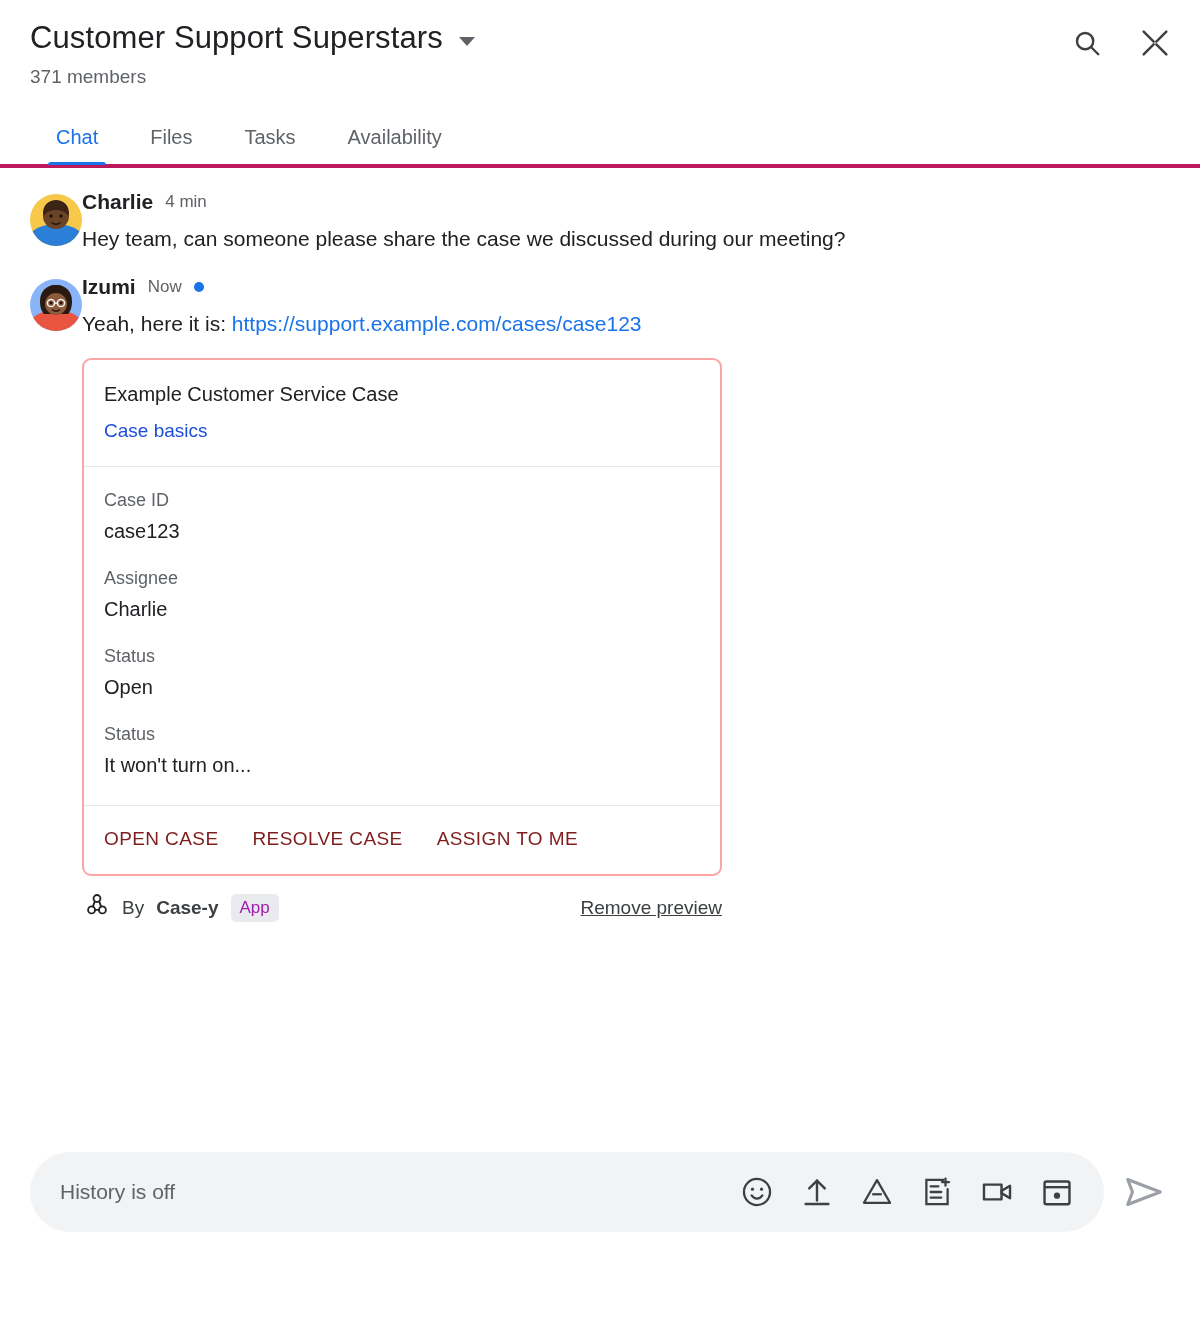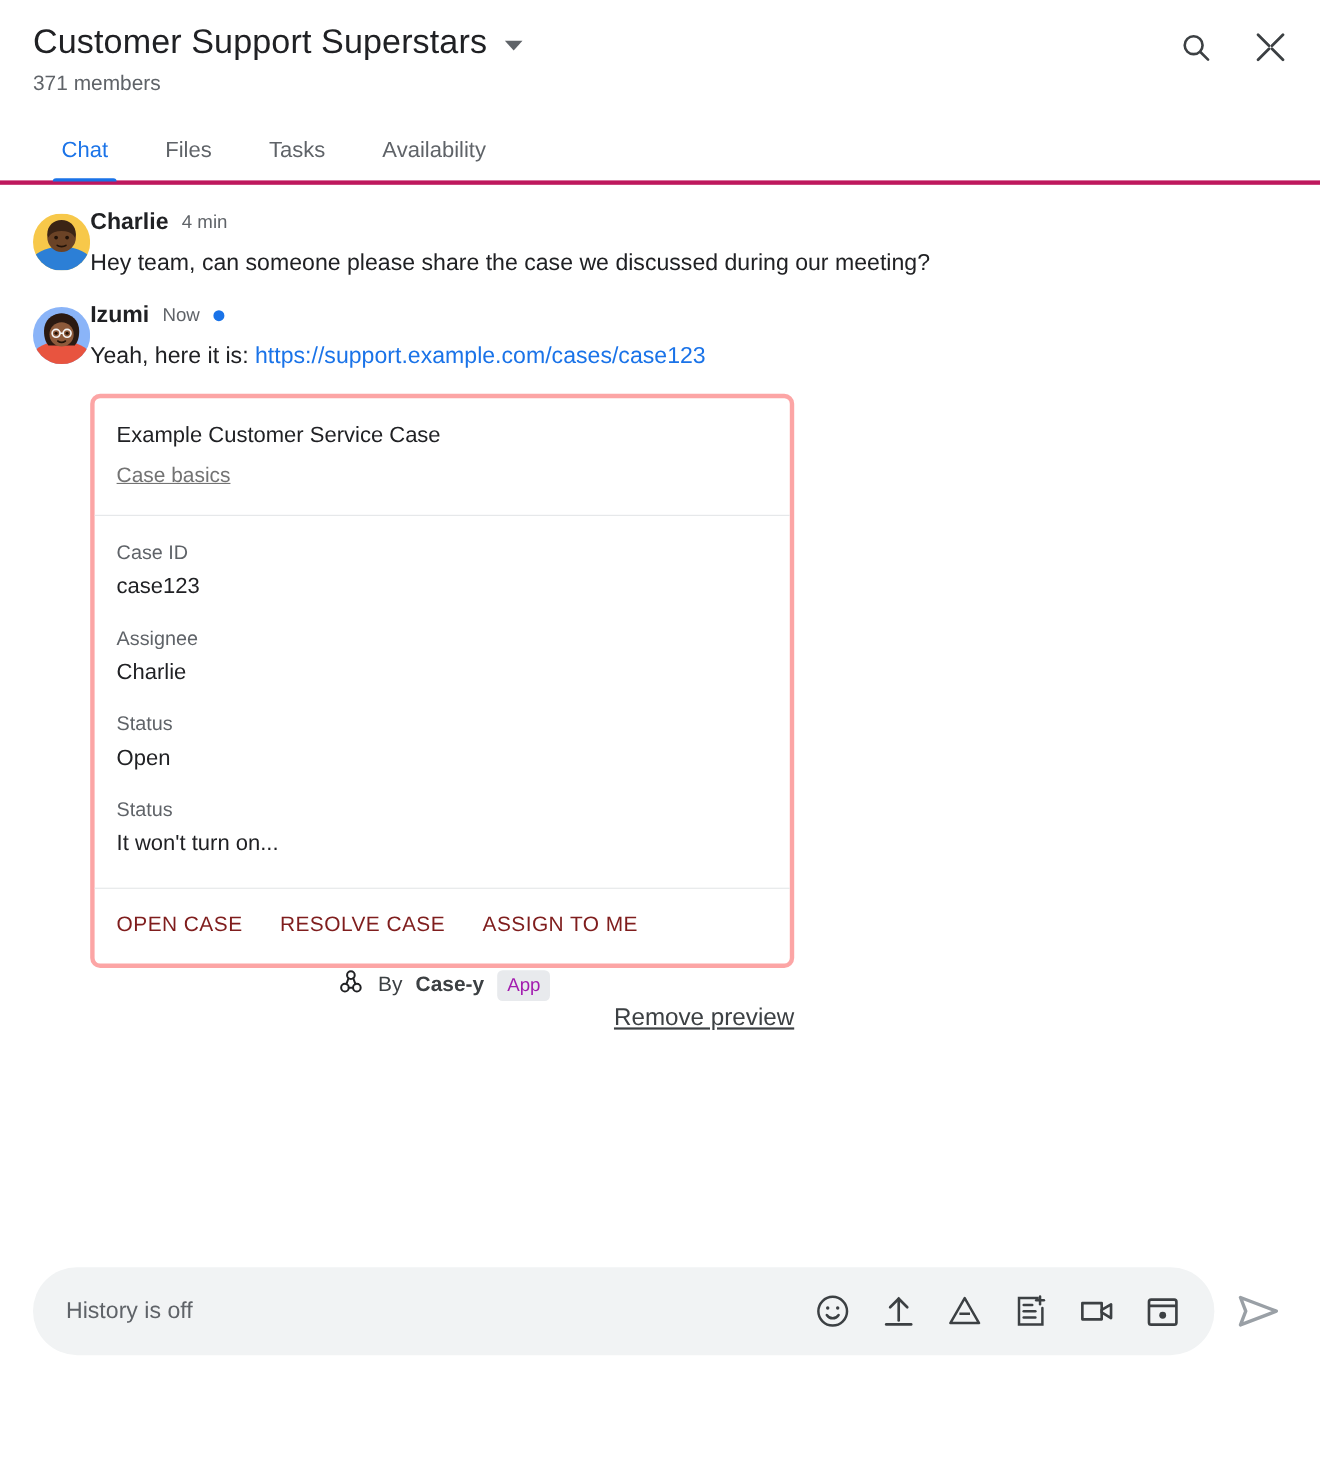--- a/index.html
+++ b/index.html
@@ -129,39 +129,38 @@
   }
   .msg-link {
     color: #1a73e8;
     text-decoration: none;
   }
 
   
   .card {
     margin-top: 18px;
     width: 640px;
-    border: 4px solid #fca5a5;
+    border: 2px solid #fca5a5;
     border-radius: 9px;
     background: #fff;
   }
   .card-head {
     padding: 20px 20px 22px 20px;
     border-bottom: 1px solid #e4e6e8;
   }
   .card-title {
     font-size: 20px;
     color: #202124;
     line-height: 28px;
   }
   .card-subtitle {
     font-size: 19px;
-    color: #737373;
+    color: #1d4ed8;
     margin-top: 10px;
     line-height: 26px;
-    text-decoration: underline;
   }
   .card-fields {
     padding: 20px 20px 26px 20px;
     border-bottom: 1px solid #e4e6e8;
   }
   .field { margin-bottom: 20px; }
   .field:last-child { margin-bottom: 0; }
   .field-label {
     font-size: 18px;
     color: #5f6368;
@@ -185,43 +184,43 @@
     color: #7f1d1d;
     cursor: pointer;
     text-transform: uppercase;
   }
 
   
   .attribution {
     width: 640px;
     display: flex;
     align-items: center;
+    margin-top: 16px;
     padding-left: 2px;
-    flex-direction: column;
   }
   .attr-left {
     display: flex;
     align-items: center;
     gap: 12px;
     font-size: 19px;
     color: #3c4043;
   }
   .attr-by { color: #3c4043; }
   .attr-app-name { font-weight: 700; }
   .app-badge {
     background: #e8eaed;
     color: #a21caf;
     font-size: 17px;
     border-radius: 5px;
     padding: 4px 9px;
     line-height: 20px;
   }
   .remove-preview {
     margin-left: auto;
-    font-size: 22px;
+    font-size: 19px;
     color: #3c4043;
     text-decoration: underline;
     cursor: pointer;
   }
 
   
   .composer-wrap {
     position: absolute;
     left: 0; right: 0;
     top: 1152px;

